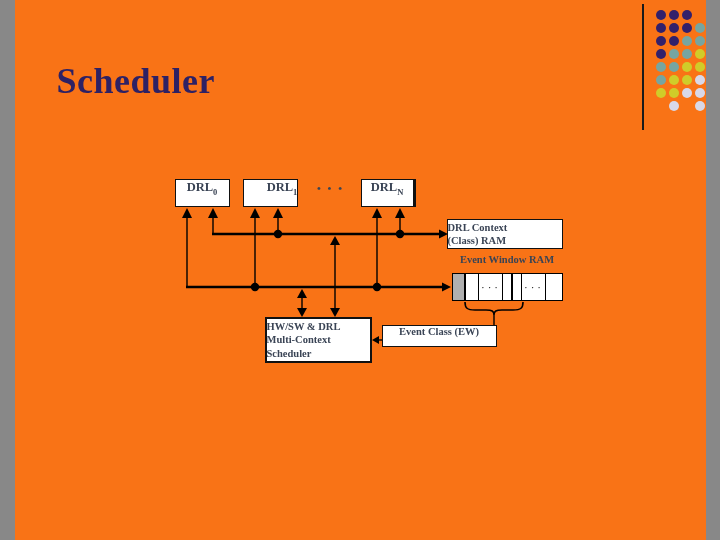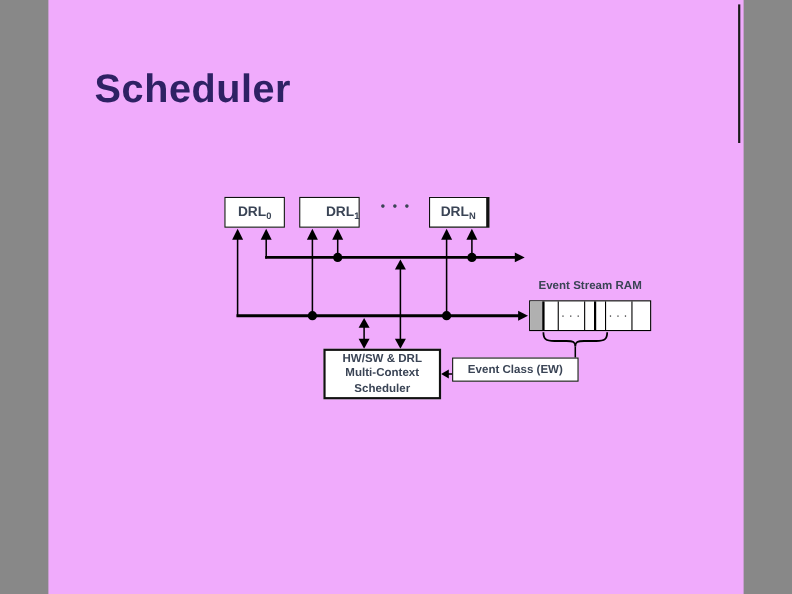--- a/index.html
+++ b/index.html
@@ -1,36 +1,36 @@
 <!DOCTYPE html>
 <html><head>
 <meta charset="utf-8">
 <style>
   * { margin:0; padding:0; box-sizing:border-box; }
   html,body { background:#888; }
   body { font-family:"Liberation Sans", sans-serif; }
-  .slide { position:relative; width:632px; height:540px; background:#f0abfc; overflow:hidden; margin:0 auto; }
+  .slide { position:relative; width:691px; height:540px; background:#f97316; overflow:hidden; margin:0 auto;font-family:Liberation Serif, serif; }
 
   .title { position:absolute; left:42px; top:60px; font-size:36px; font-weight:bold; color:#2e2164; letter-spacing:0.5px; }
 
   
   .deco-line { position:absolute; left:627px; top:4px; width:2px; height:126px; background:#1a1a1a; }
   .dot-grid { position:absolute; left:641px; top:10px; width:70px; height:110px; }
   .dot { position:absolute; width:10px; height:10px; border-radius:50%; }
 
   
   .diagram { position:absolute; left:0; top:0; width:720px; height:540px; }
   .connectors { position:absolute; left:0; top:0; }
   .connectors line { stroke:#000; stroke-width:1.4; }
   .connectors .bus { stroke-width:2.6; }
   .connectors polygon { fill:#000; }
   .connectors circle { fill:#000; }
   .connectors path { stroke:#000; fill:none; stroke-width:1.6; }
 
-  .dbox { position:absolute; display:flex; align-items:center; justify-content:center;
+  .dbox { position:absolute; display:flex; align-items:flex-start; justify-content:center;
           background:#fff; border:1.8px solid #111; color:#3a4455; font-weight:bold; text-align:center; }
   .drl-box { width:55px; height:28px; font-size:12.5px; }
   .drl-box sub { font-size:8.5px; }
   .drl-ellipsis { position:absolute; left:297px; top:182px; width:38px; text-align:center;
                   font-size:11px; font-weight:bold; color:#3a4455; letter-spacing:2px; }
   .ctx-ram { left:432px; top:219px; width:116px; height:30px; font-size:10.5px; line-height:1.25; flex-direction:column; }
   .esr-label { position:absolute; left:437px; top:254px; width:111px; text-align:center;
                font-size:10.5px; font-weight:bold; color:#3a4455; }
   .esr-row { position:absolute; left:437px; top:273px; width:111px; height:28px;
              border:1.6px solid #000; display:flex; background:#fff; }
@@ -132,22 +132,26 @@
       <span><span>DRL</span><sub>0</sub></span>
     </div>
     <div class="dbox drl-box" style="left: 228px; top: 179px; color: rgb(58, 68, 85); padding-left: 24px;">
       <span><span>DRL</span><sub>1</sub></span>
     </div>
     <div class="drl-ellipsis" style="color: rgb(58, 68, 85);">• • •</div>
     <div class="dbox drl-box" style="left: 346px; top: 179px; border-right-width: 3px; color: rgb(58, 68, 85);">
       <span><span>DRL</span><sub>N</sub></span>
     </div>
 
+    <div class="dbox ctx-ram" style="color: rgb(58, 68, 85);">
+      <span>DRL Context</span>
+      <span>(Class) RAM</span>
+    </div>
 
-    <div class="esr-label" style="color: rgb(58, 68, 85);">Event Stream RAM</div>
+    <div class="esr-label" style="color: rgb(58, 68, 85);">Event Window RAM</div>
     <div class="esr-row">
       <div class="esr-cell esr-gray" style="width: 13px; background: rgb(176, 176, 176);"></div>
       <div class="esr-cell" style="width:13px;"></div>
       <div class="esr-cell" style="width:24px;">· · ·</div>
       <div class="esr-cell esr-thick" style="width:10px;"></div>
       <div class="esr-cell" style="width:9px;"></div>
       <div class="esr-cell" style="width:24px;">· · ·</div>
       <div class="esr-cell" style="flex:1;"></div>
     </div>
 

